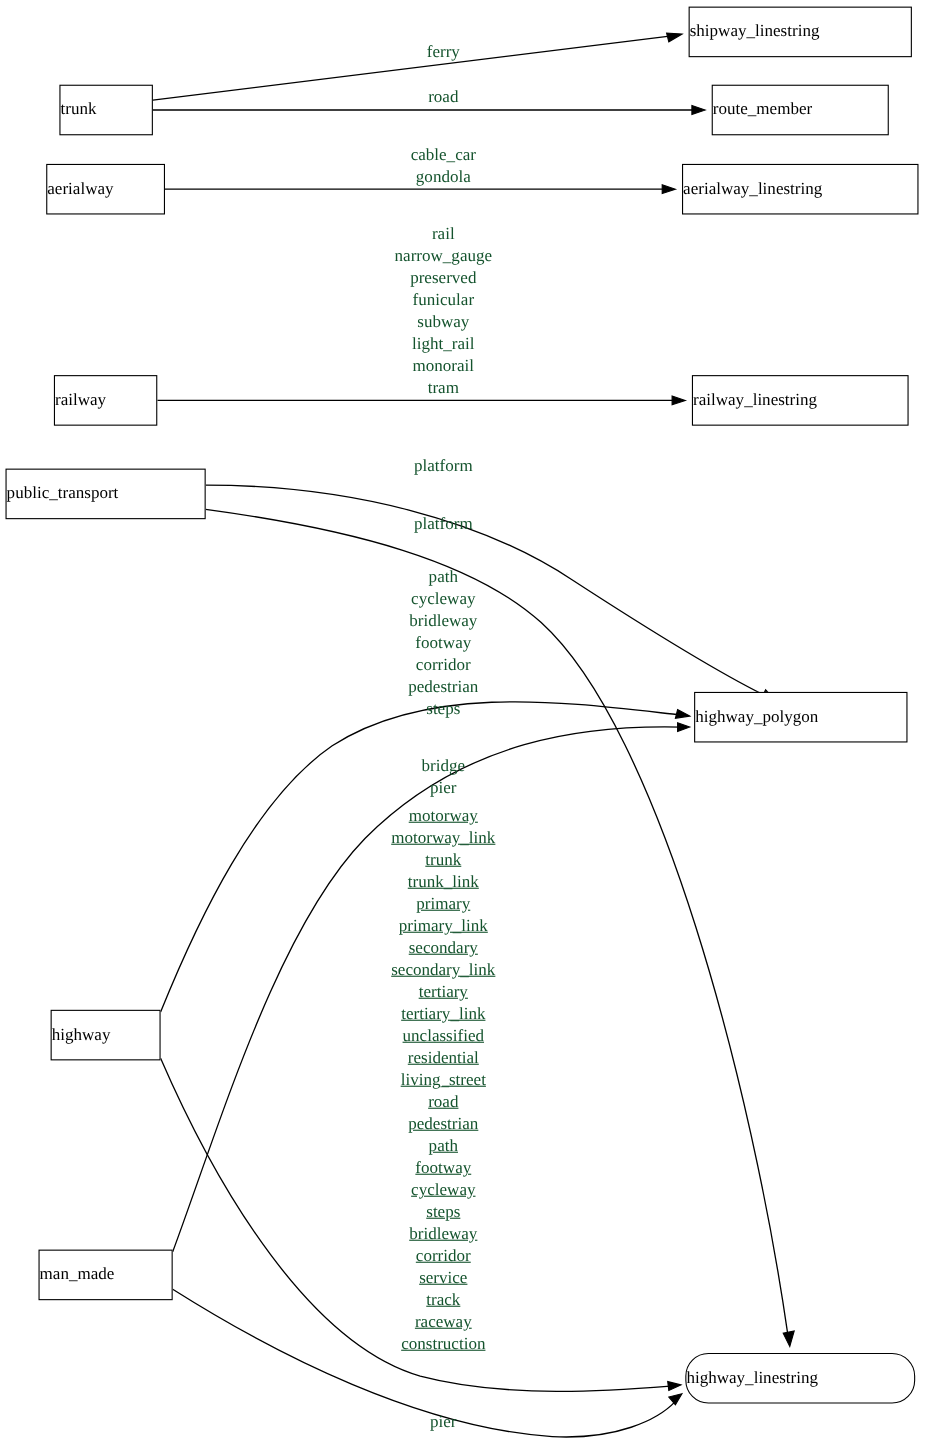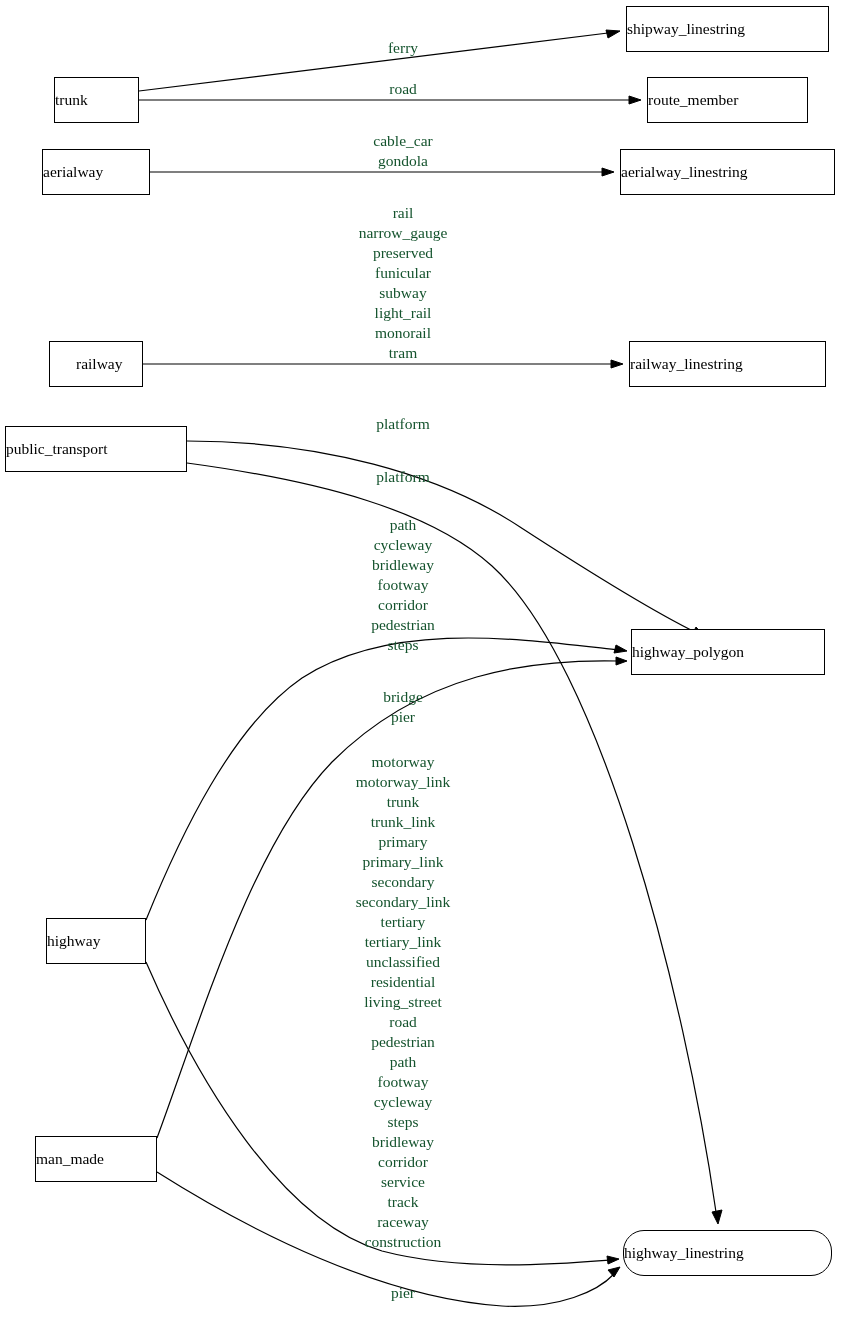--- a/index.html
+++ b/index.html
@@ -116,21 +116,21 @@
   </div>
   <div class="node" style="left:647px; top:77px; width:161px; height:46px;">
     <span>route_member</span>
   </div>
   <div class="node" style="left:42px; top:149px; width:108px; height:46px;">
     <span>aerialway</span>
   </div>
   <div class="node" style="left:620px; top:149px; width:215px; height:46px;">
     <span>aerialway_linestring</span>
   </div>
-  <div class="node" style="left:49px; top:341px; width:94px; height:46px;padding-left:26px;">
+  <div class="node" style="left:49px; top:341px; width:94px; height:46px;">
     <span>railway</span>
   </div>
   <div class="node" style="left:629px; top:341px; width:197px; height:46px;">
     <span>railway_linestring</span>
   </div>
   <div class="node" style="left:5px; top:426px; width:182px; height:46px;">
     <span>public_transport</span>
   </div>
   <div class="node" style="left:631px; top:629px; width:194px; height:46px;">
     <span>highway_polygon</span>
@@ -161,21 +161,21 @@
   <div class="edge-label" style="left:303px; top:467px; width:200px;">platform</div>
   <div class="edge-label multi" style="left:303px; top:515px; width:200px;">path
 cycleway
 bridleway
 footway
 corridor
 pedestrian
 steps</div>
   <div class="edge-label multi" style="left:303px; top:687px; width:200px;">bridge
 pier</div>
-  <div class="edge-label multi" style="left:303px; top:752px; width:200px;">motorway
+  <div class="edge-label multi" style="left:303px; top:732px; width:200px;text-decoration:underline;">motorway
 motorway_link
 trunk
 trunk_link
 primary
 primary_link
 secondary
 secondary_link
 tertiary
 tertiary_link
 unclassified

